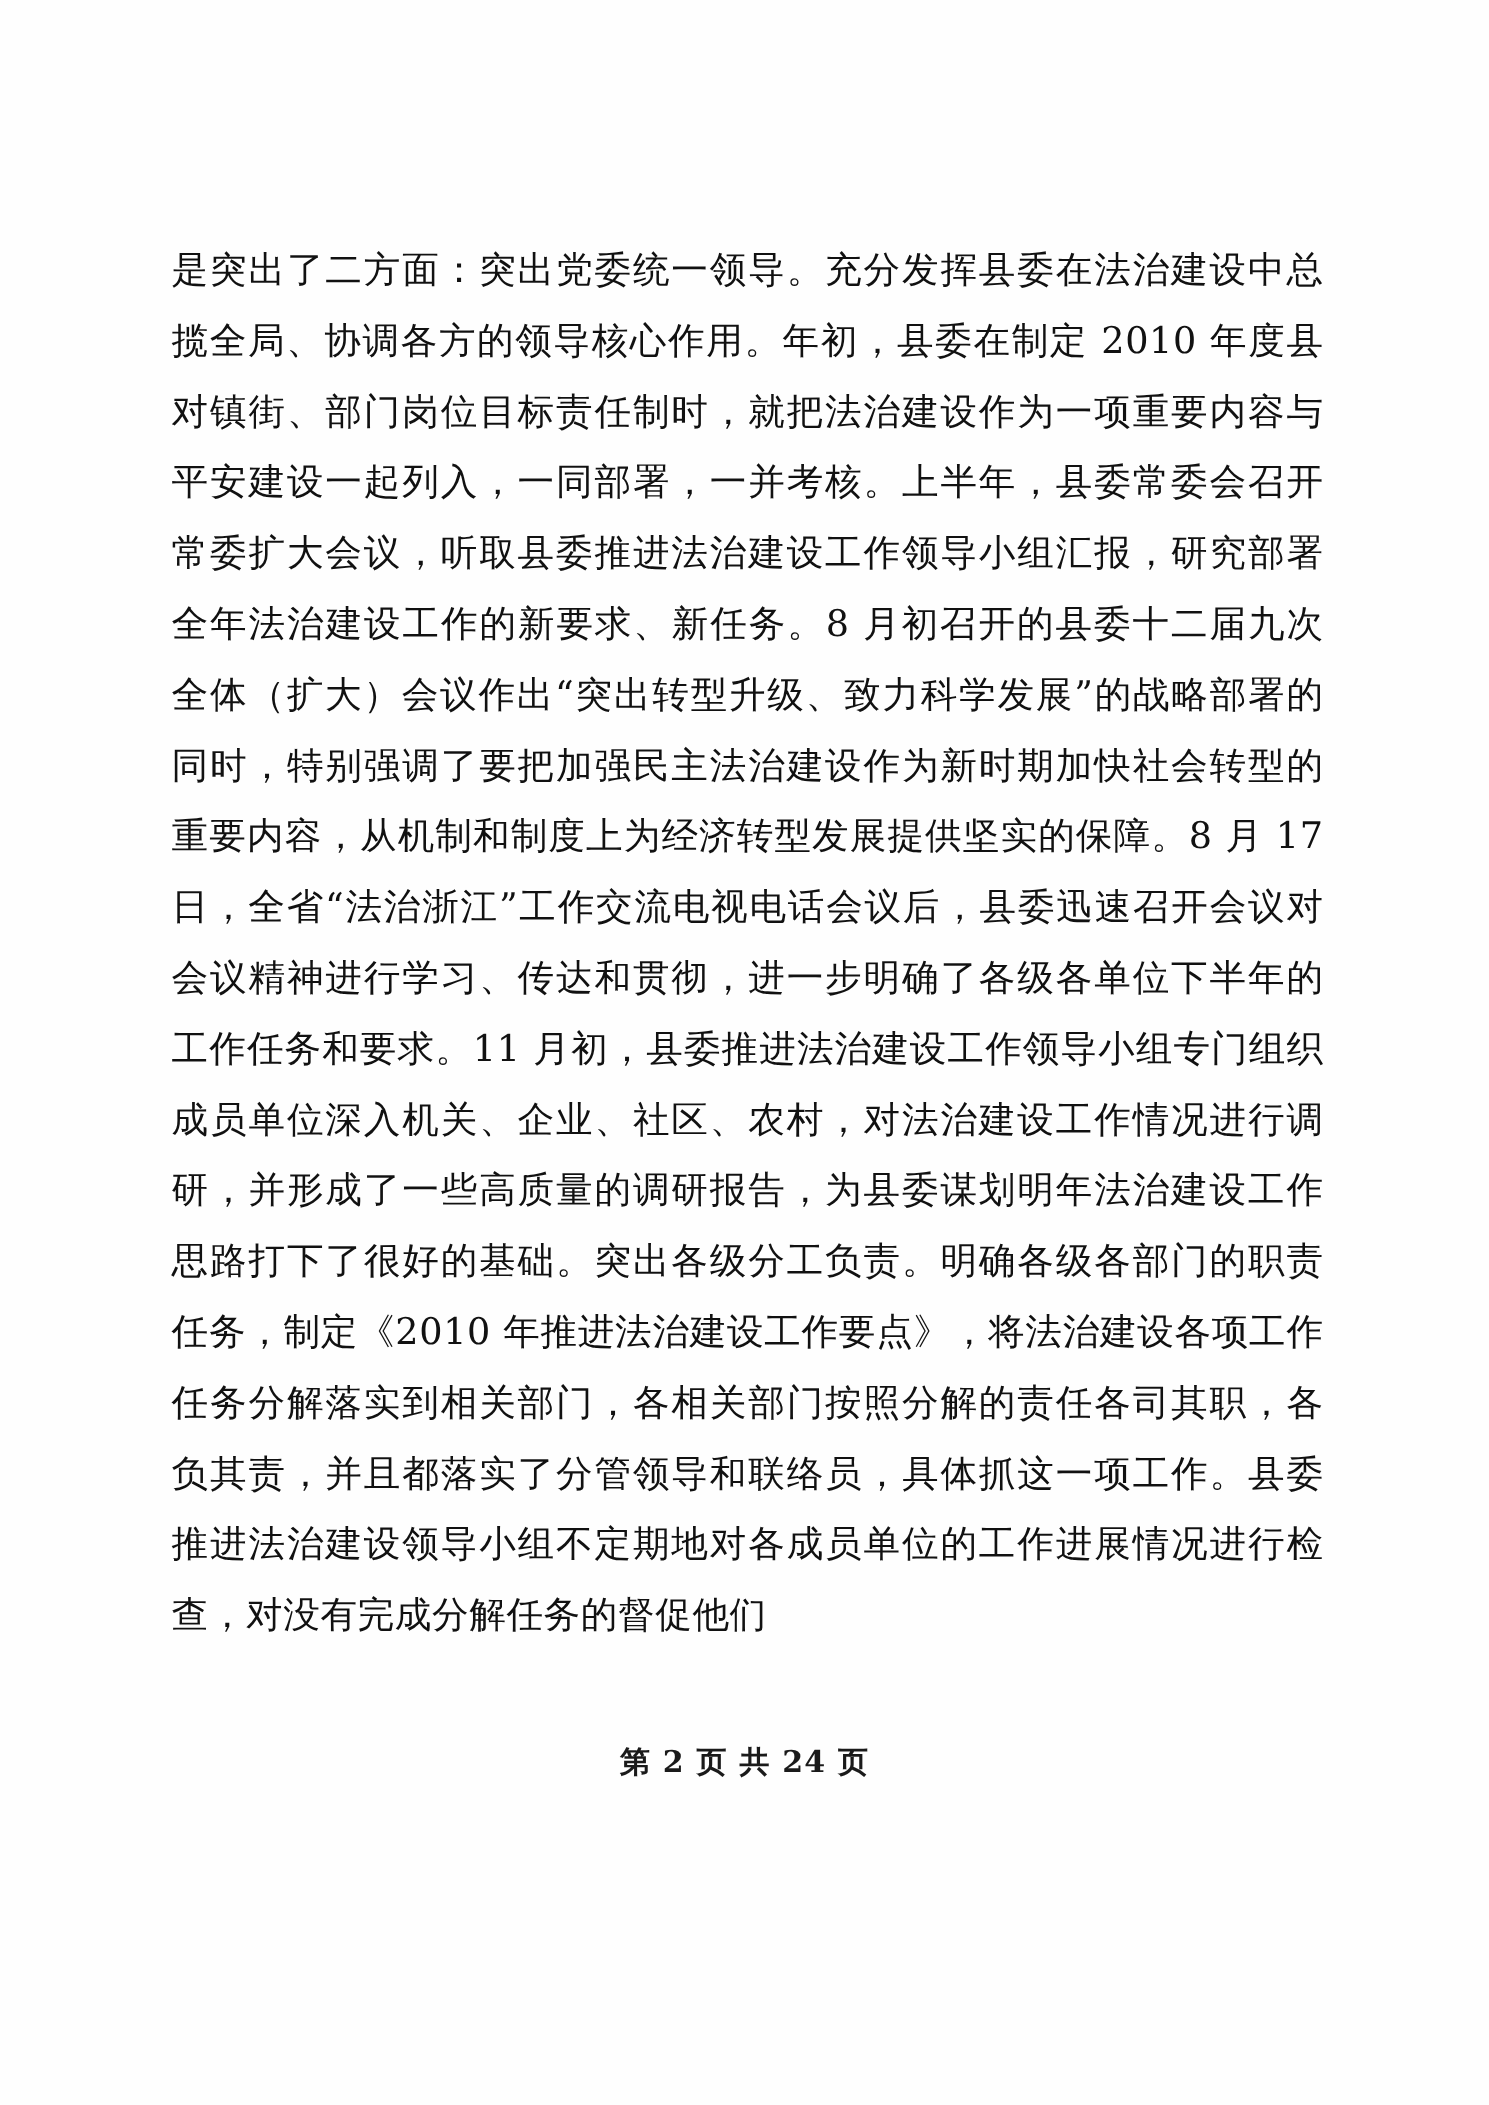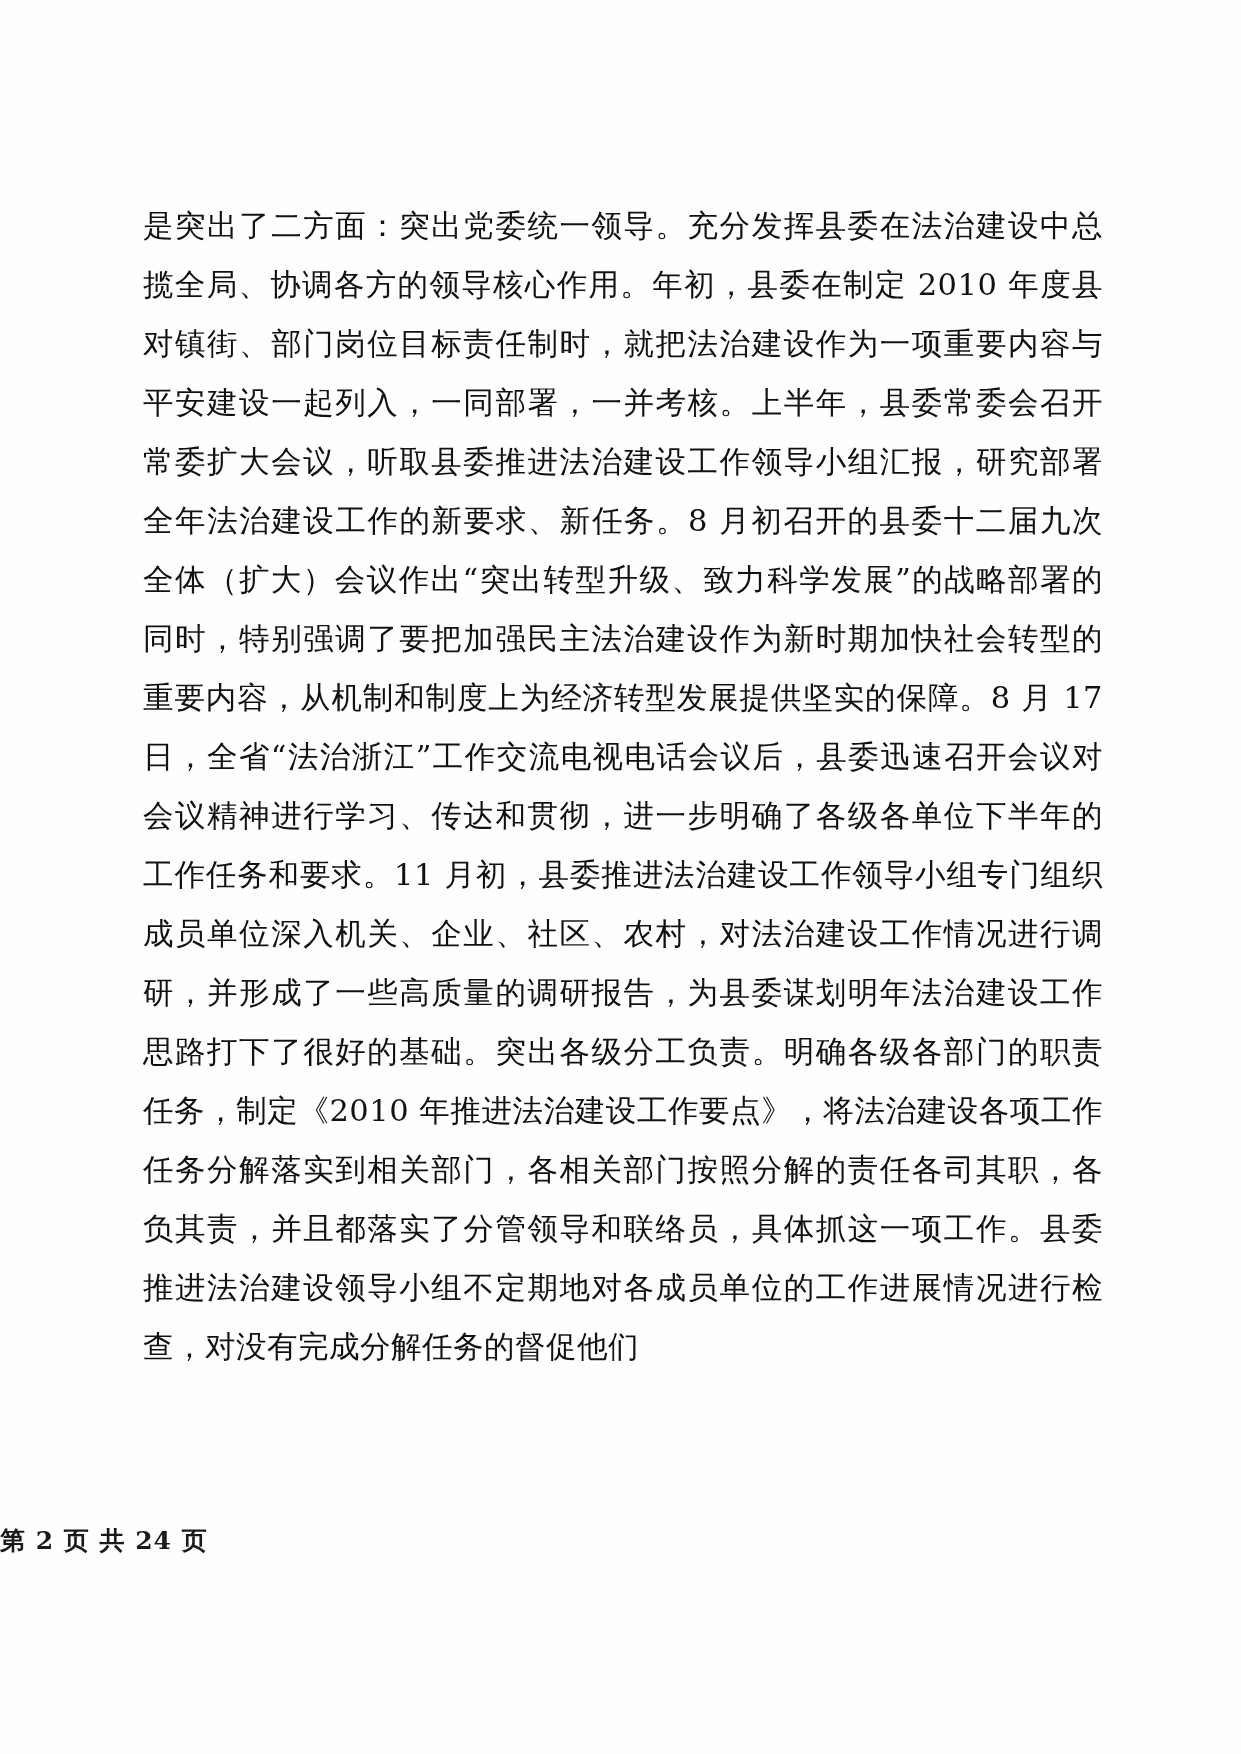--- a/index.html
+++ b/index.html
@@ -35,22 +35,23 @@
     text-align: justify;
     text-justify: inter-ideograph;
     color: #111111;
     font-family: "DejaVu Serif", "Liberation Serif", serif;
     white-space: pre-wrap;
     word-break: break-all;
   }
   .page-footer {
     position: absolute;
     left: 0;
-    top: 1524px;
+    top: 1452px;
     width: 1241px;
+    text-align: center;
     font-size: 25px;
     font-weight: bold;
     color: #1a1a1a;
     font-family: "DejaVu Serif", "Liberation Serif", serif;
     letter-spacing: 1px;
   }
 </style>
 </head>
 <body>
 

